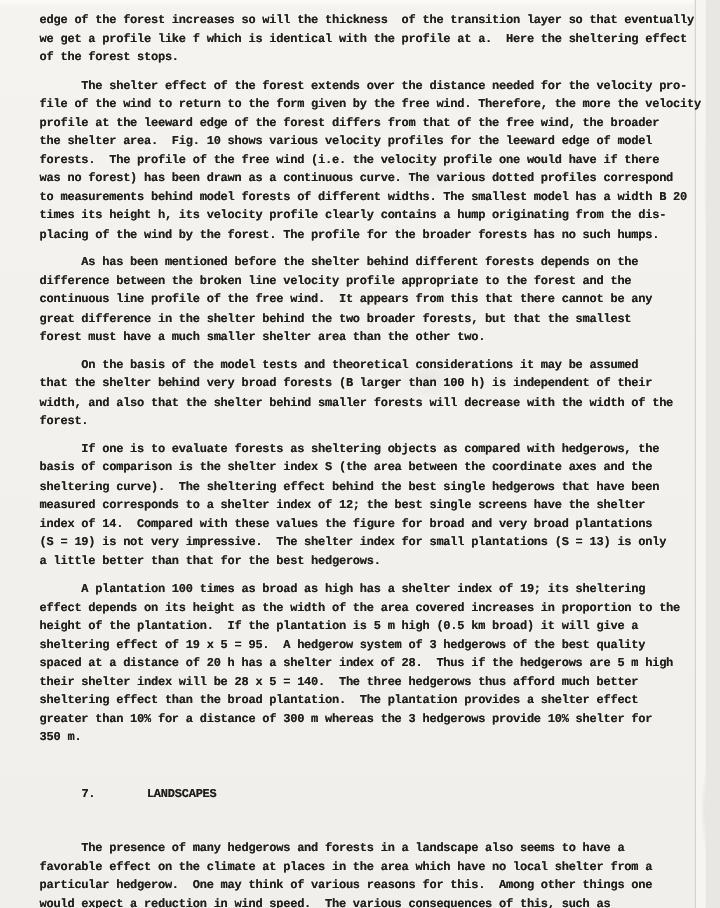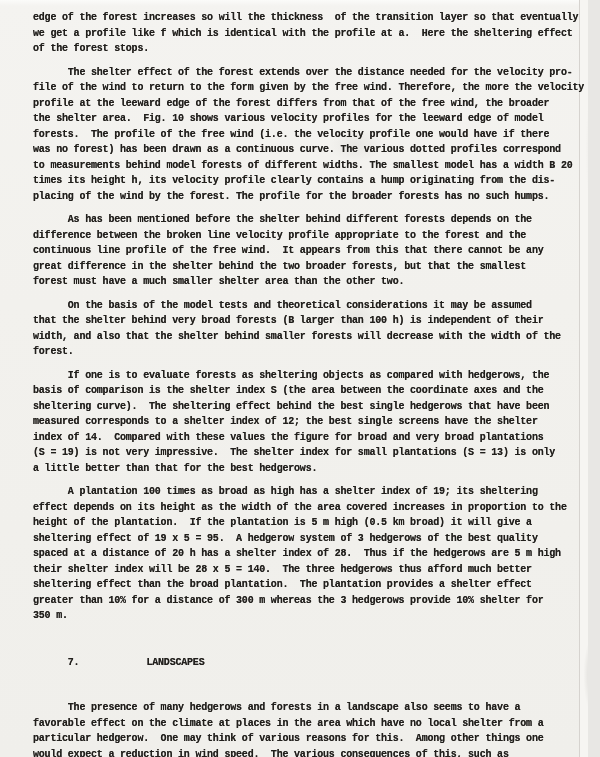--- a/index.html
+++ b/index.html
@@ -57,21 +57,21 @@
   }
   .para {
     margin: 0 0 8px 0;
     white-space: pre;
   }
   .heading {
     margin: 16px 0 14px 0;
     white-space: pre;
   }
   .heading-title {
-    margin-left: 67px;
+    margin-left: 43px;
   }
 </style>
 </head>
 <body>
 
 <div class="scan">
   <div class="top-strip"></div>
   <div class="edge-band"></div>
   <div class="smudge s1"></div>
   <div class="smudge s2"></div>

